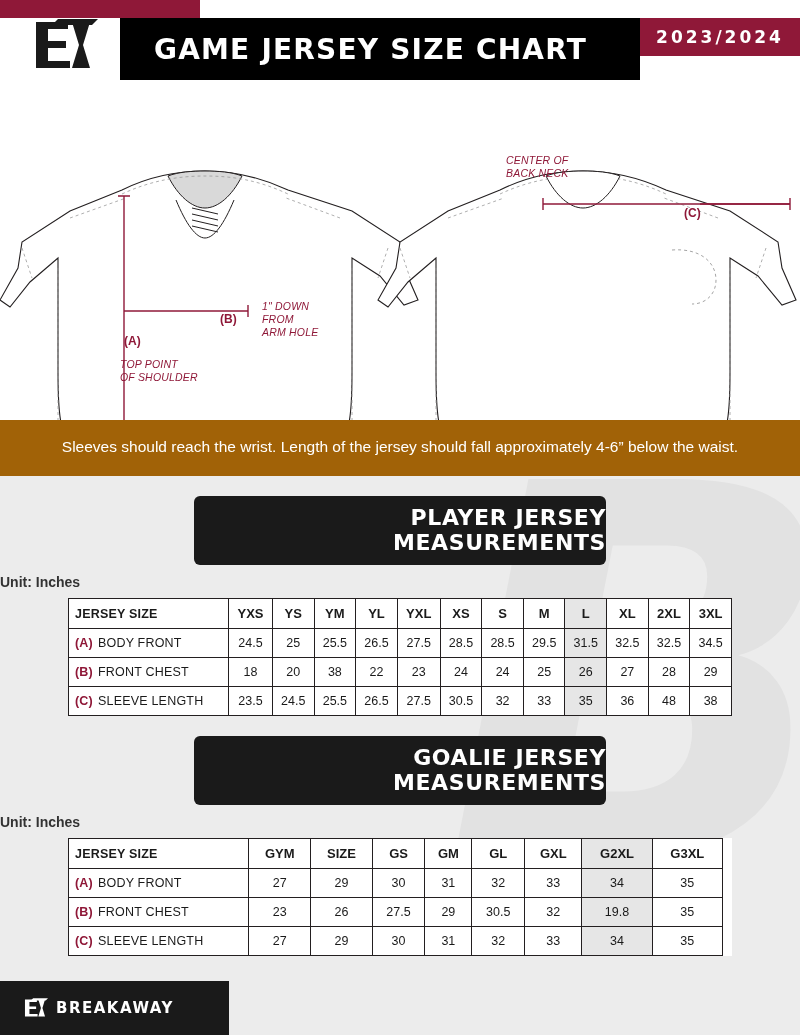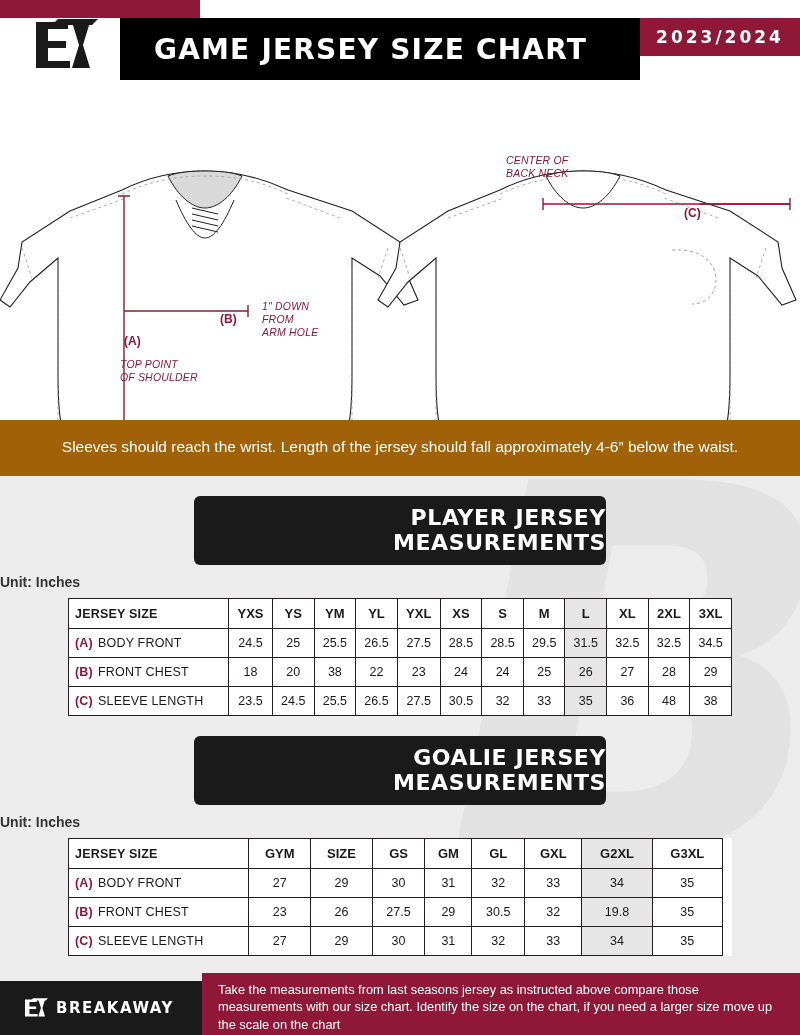--- a/index.html
+++ b/index.html
@@ -143,21 +143,21 @@
   .hl { background: #e6e6e6; }
   .blank { border: none; background: transparent; }
 
   
   .footer {
     position: absolute; left: 0; bottom: 0;
     width: 800px; height: 62px;
     display: flex; z-index: 3;
   }
   .footer .brand {
-    width: 202px; background: #1a1a1a;
+    width: 229px; background: #1a1a1a;
     display: flex; align-items: center; gap: 8px;
     padding-left: 22px;
     margin-top: 8px;
   }
   .footer .brand .bname {
     color: #fff; font-size: 15px; font-weight: bold; letter-spacing: 1.5px;
     font-family: "DejaVu Sans", sans-serif;
   }
   .footer .ftext {
     flex: 1; background: #8f1838; color: #fff;
@@ -393,14 +393,13 @@
 
 <div class="footer">
   <div class="brand">
     <svg width="26" height="30" viewBox="0 0 70 52">
       <path d="M8 3 L40 3 L40 10 L20 10 L20 22 L38 22 L38 29 L20 29 L20 42 L42 42 L42 49 L8 49 Z" fill="#ffffff"></path>
       <path d="M44 3 L62 3 L55 26 L62 49 L44 49 L51 26 Z" fill="#ffffff"></path>
       <path d="M30 0 L70 0 L64 6 L24 6 Z" fill="#ffffff"></path>
     </svg>
     <span class="bname">BREAKAWAY</span>
   </div>
-  <div class="ftext">Take the measurements from last seasons jersey as instructed above compare those measurements  with our size chart. Identify the size on the chart, if you need a larger size move up the scale on the chart</div>
 </div>
 
 </body></html>

